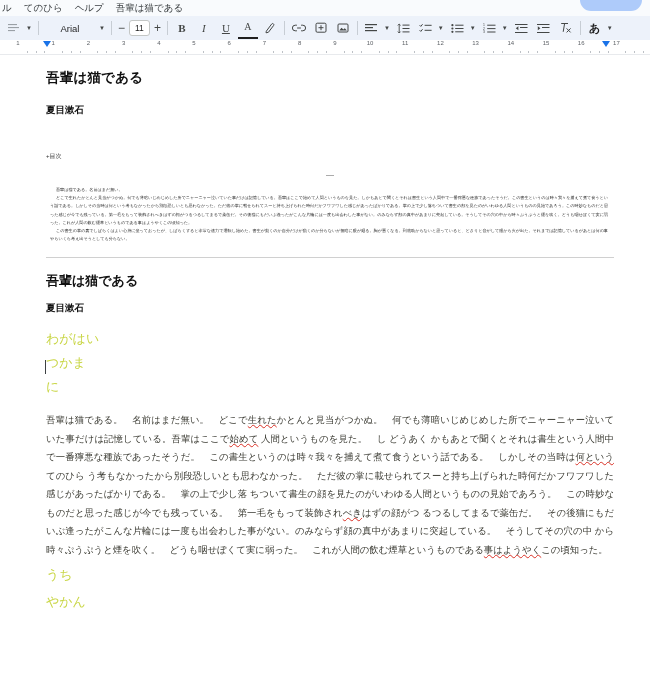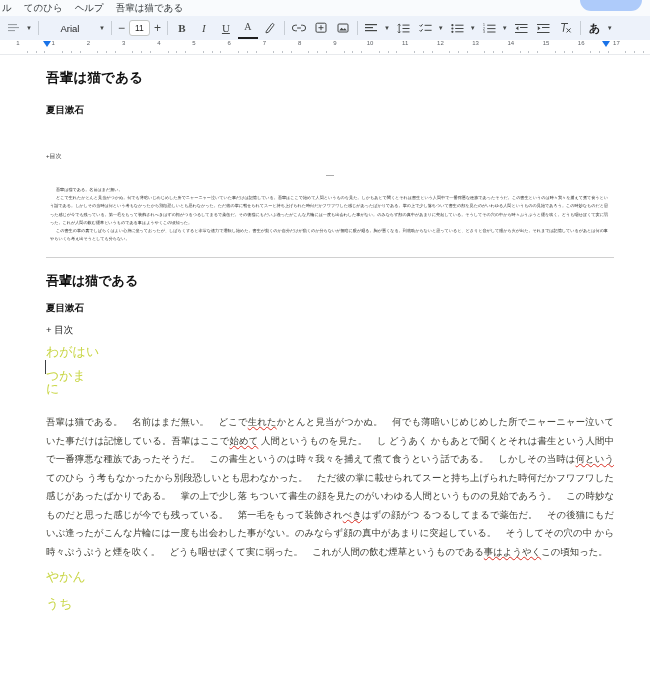--- a/index.html
+++ b/index.html
@@ -365,32 +365,31 @@
     <div class="caret-bar" style="left:45px;top:305px;"></div>
 
     <div style="height:14px"></div>
     <hr class="divider">
     <div style="height:14px"></div>
 
     <div class="big-title">吾輩は猫である</div>
     <div style="height:12px"></div>
     <div class="big-author">夏目漱石</div>
     <div style="height:9px"></div>
-    <div class="big-toc">+ 目次</div>
     <div style="height:8px"></div>
 
     <div>
       <div class="kana" style="margin-bottom:11px">わがはい</div>
-      <div class="kana" style="">つかま</div>
+      <div class="kana" style="margin-bottom:11px">つかま</div>
       <div class="kana" style="margin-bottom:11px">に</div>
     </div>
 
     <div style="height:7px"></div>
     <p class="body-p" id="bodyp"><span>吾輩は猫である。　名前はまだ無い。　どこで</span><span class="sq">生れた</span><span>かとんと見当がつかぬ。　何でも薄暗いじめじめした所でニャーニャー泣いていた事だけは記憶している。吾輩はここで</span><span class="sq">始めて</span><span> 人間というものを見た。　し どうあく かもあとで聞くとそれは書生という人間中で一番獰悪な種族であったそうだ。　この書生というのは時々我々を捕えて煮て食うという話である。　しかしその当時は</span><span class="sq">何という</span><span> てのひら う考もなかったから別段恐しいとも思わなかった。　ただ彼の掌に載せられてスーと持ち上げられた時何だかフワフワした感じがあったばかりである。　掌の上で少し落 ちついて書生の顔を見たのがいわゆる人間というものの見始であろう。　この時妙なものだと思った感じが今でも残っている。　第一毛をもって装飾され</span><span class="sq">べき</span><span>はずの顔がつ るつるしてまるで薬缶だ。　その後猫にもだいぶ逢ったがこんな片輪には一度も出会わした事がない。のみならず顔の真中があまりに突起している。　そうしてその穴の中 から時々ぷうぷうと煙を吹く。　どうも咽せぽくて実に弱った。　これが人間の飲む煙草というものである</span><span class="sq">事はようやく</span><span>この頃知った。</span></p>
     <div style="height:9px"></div>
 
     <div>
+      <div class="kana" style="margin-bottom:14px">うち</div>
       <div class="kana" style="margin-bottom:14px">やかん</div>
-      <div class="kana" style="margin-bottom:14px">うち</div>
     </div>
 
   </div>
 </div>
 
 </body></html>

